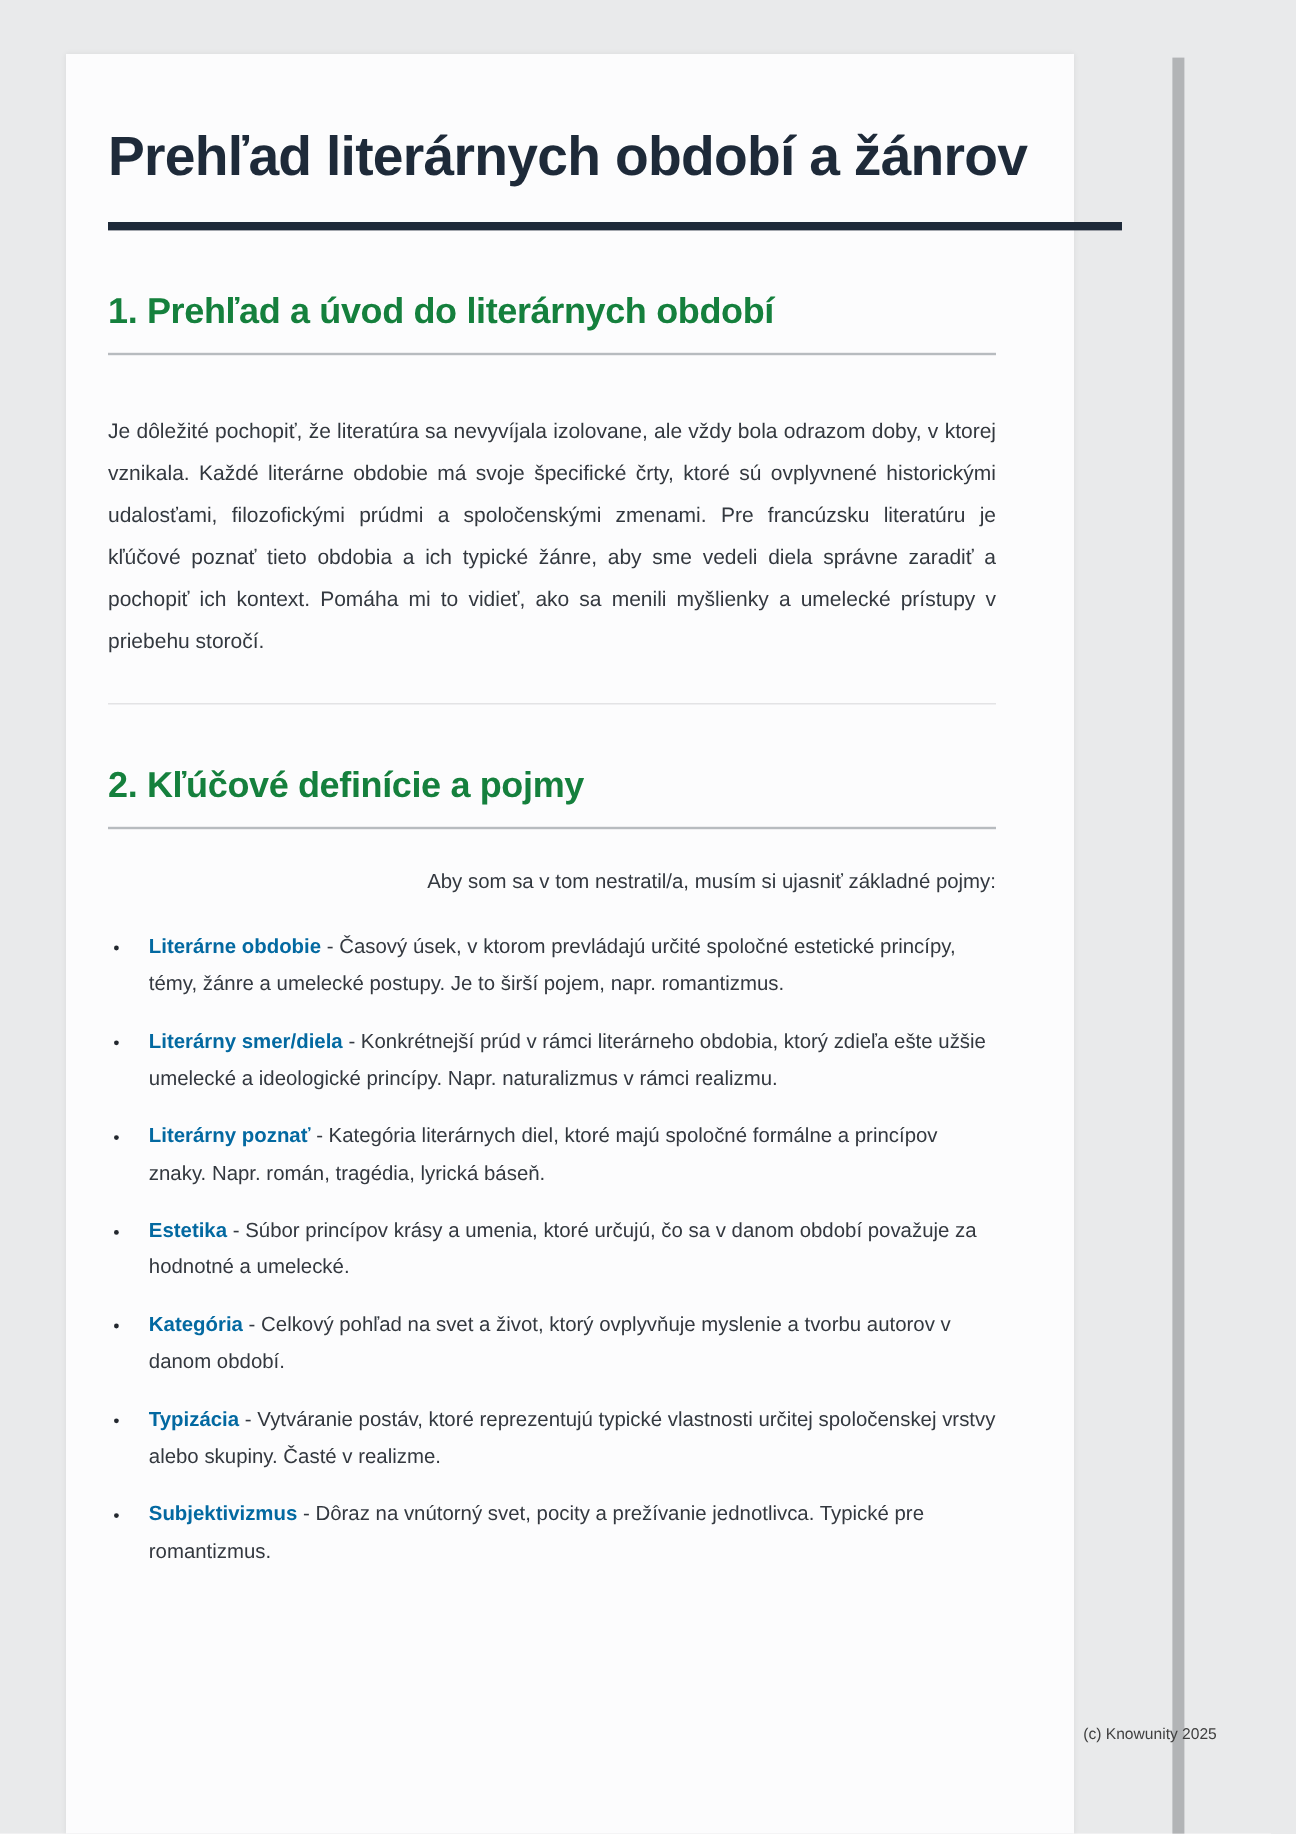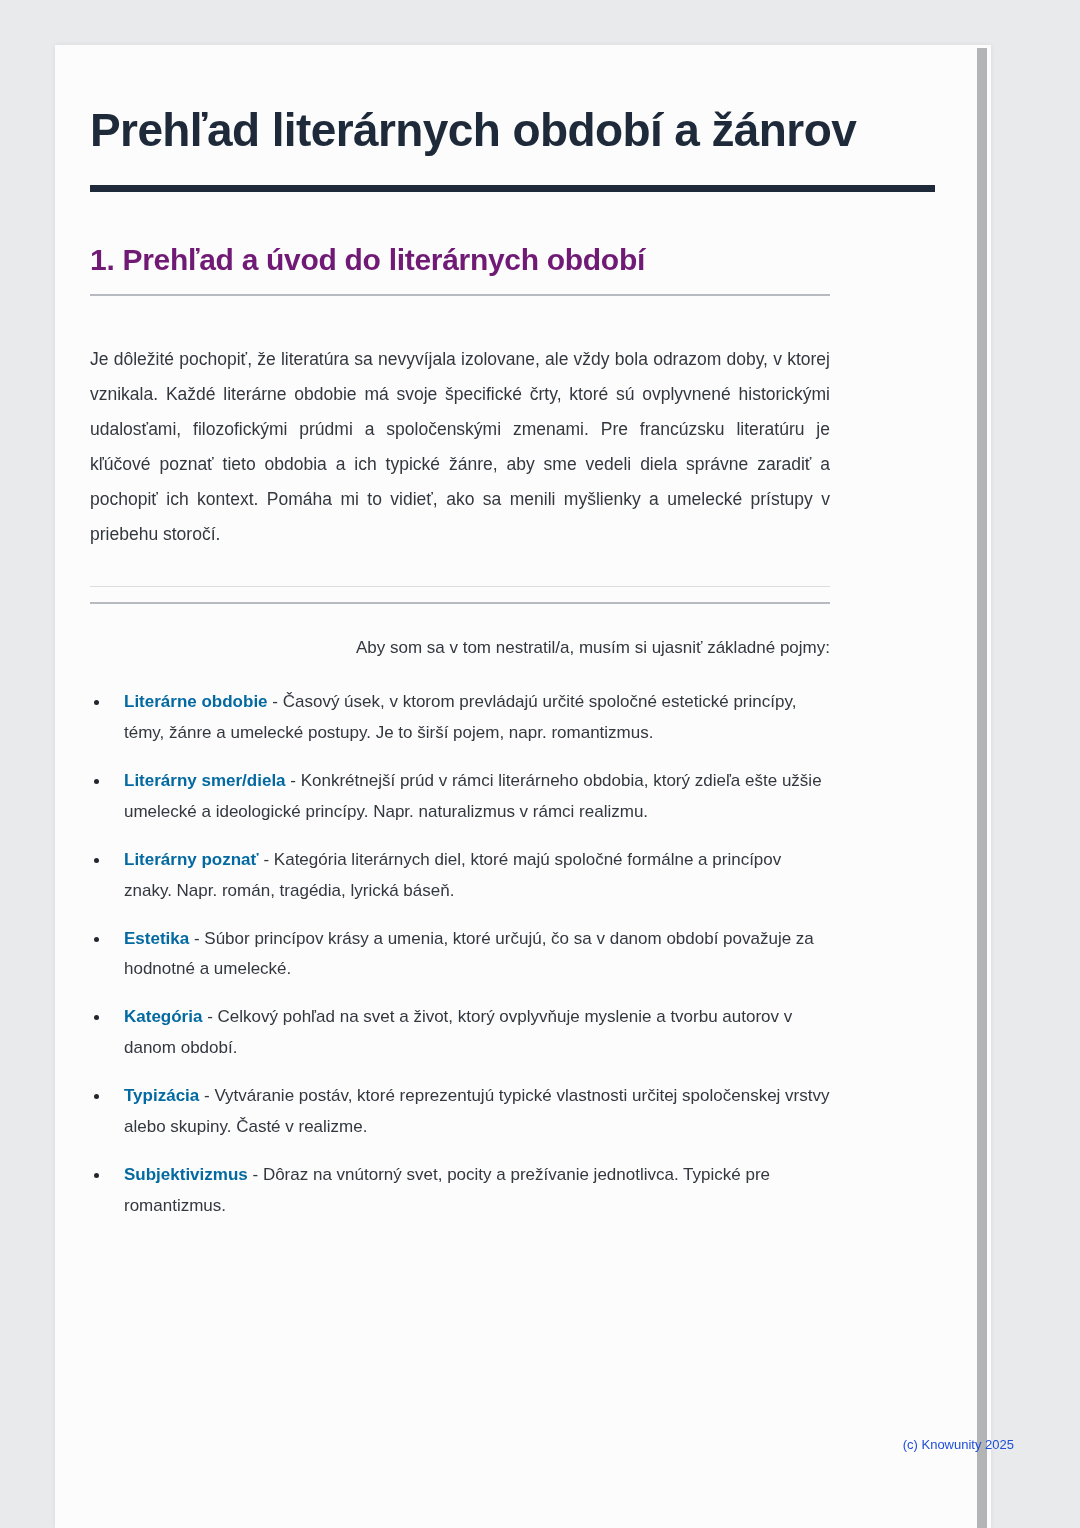--- a/index.html
+++ b/index.html
@@ -13,21 +13,21 @@
     position: relative;
     background: #e9eaeb;
     font-family: "Liberation Sans", "DejaVu Sans", sans-serif;
     overflow: hidden;
   }
 
   .page {
     position: absolute;
     left: 55px;
     top: 45px;
-    width: 936px;
+    width: 840px;
     height: 1483px;
     background: #fcfcfd;
     box-shadow: 0 0 5px rgba(0,0,0,0.07);
     padding: 55px 0 0 35px;
   }
 
   .page-edge {
     position: absolute;
     left: 977px;
     top: 48px;
@@ -54,21 +54,21 @@
     height: 7px;
     background: #1e2a39;
     margin-top: 24px;
   }
 
   h2.section-heading {
     font-size: 30px;
     line-height: 1.3;
     font-weight: bold;
     letter-spacing: -0.3px;
-    color: #701a75;
+    color: #15803d;
     margin-top: 48px;
   }
 
   .heading-rule {
     width: 740px;
     height: 2px;
     background: #b7bbbf;
     margin-top: 15px;
   }
 
@@ -117,21 +117,21 @@
   ul.definitions .term {
     font-weight: bold;
     color: #0369a1;
   }
 
   .copyright {
     position: absolute;
     top: 1437px;
     right: 66px;
     font-size: 13px;
-    color: #1d4ed8;
+    color: #404040;
     z-index: 2;
   }
 </style>
 </head>
 <body>
 
 <div class="page">
   <div class="content">
 
     <h1 class="doc-title">Prehľad literárnych období a žánrov</h1>
@@ -139,20 +139,21 @@
 
     <section>
       <h2 class="section-heading">1. Prehľad a úvod do literárnych období</h2>
       <div class="heading-rule"></div>
       <p class="body-paragraph">Je dôležité pochopiť, že literatúra sa nevyvíjala izolovane, ale vždy bola odrazom doby, v ktorej vznikala. Každé literárne obdobie má svoje špecifické črty, ktoré sú ovplyvnené historickými udalosťami, filozofickými prúdmi a spoločenskými zmenami. Pre francúzsku literatúru je kľúčové poznať tieto obdobia a ich typické žánre, aby sme vedeli diela správne zaradiť a pochopiť ich kontext. Pomáha mi to vidieť, ako sa menili myšlienky a umelecké prístupy v priebehu storočí.</p>
     </section>
 
     <hr class="section-divider">
 
     <section>
+      <h2 class="section-heading">2. Kľúčové definície a pojmy</h2>
       <div class="heading-rule"></div>
       <p class="list-intro">Aby som sa v tom nestratil/a, musím si ujasniť základné pojmy:</p>
 
       <ul class="definitions">
         <li><span class="term">Literárne obdobie</span> <span class="def">- Časový úsek, v ktorom prevládajú určité spoločné estetické princípy, témy, žánre a umelecké postupy. Je to širší pojem, napr. romantizmus.</span></li>
         <li><span class="term">Literárny smer/diela</span> <span class="def">- Konkrétnejší prúd v rámci literárneho obdobia, ktorý zdieľa ešte užšie umelecké a ideologické princípy. Napr. naturalizmus v rámci realizmu.</span></li>
         <li><span class="term">Literárny poznať</span> <span class="def">- Kategória literárnych diel, ktoré majú spoločné formálne a princípov znaky. Napr. román, tragédia, lyrická báseň.</span></li>
         <li><span class="term">Estetika</span> <span class="def">- Súbor princípov krásy a umenia, ktoré určujú, čo sa v danom období považuje za hodnotné a umelecké.</span></li>
         <li><span class="term">Kategória</span> <span class="def">- Celkový pohľad na svet a život, ktorý ovplyvňuje myslenie a tvorbu autorov v danom období.</span></li>
         <li><span class="term">Typizácia</span> <span class="def">- Vytváranie postáv, ktoré reprezentujú typické vlastnosti určitej spoločenskej vrstvy alebo skupiny. Časté v realizme.</span></li>

